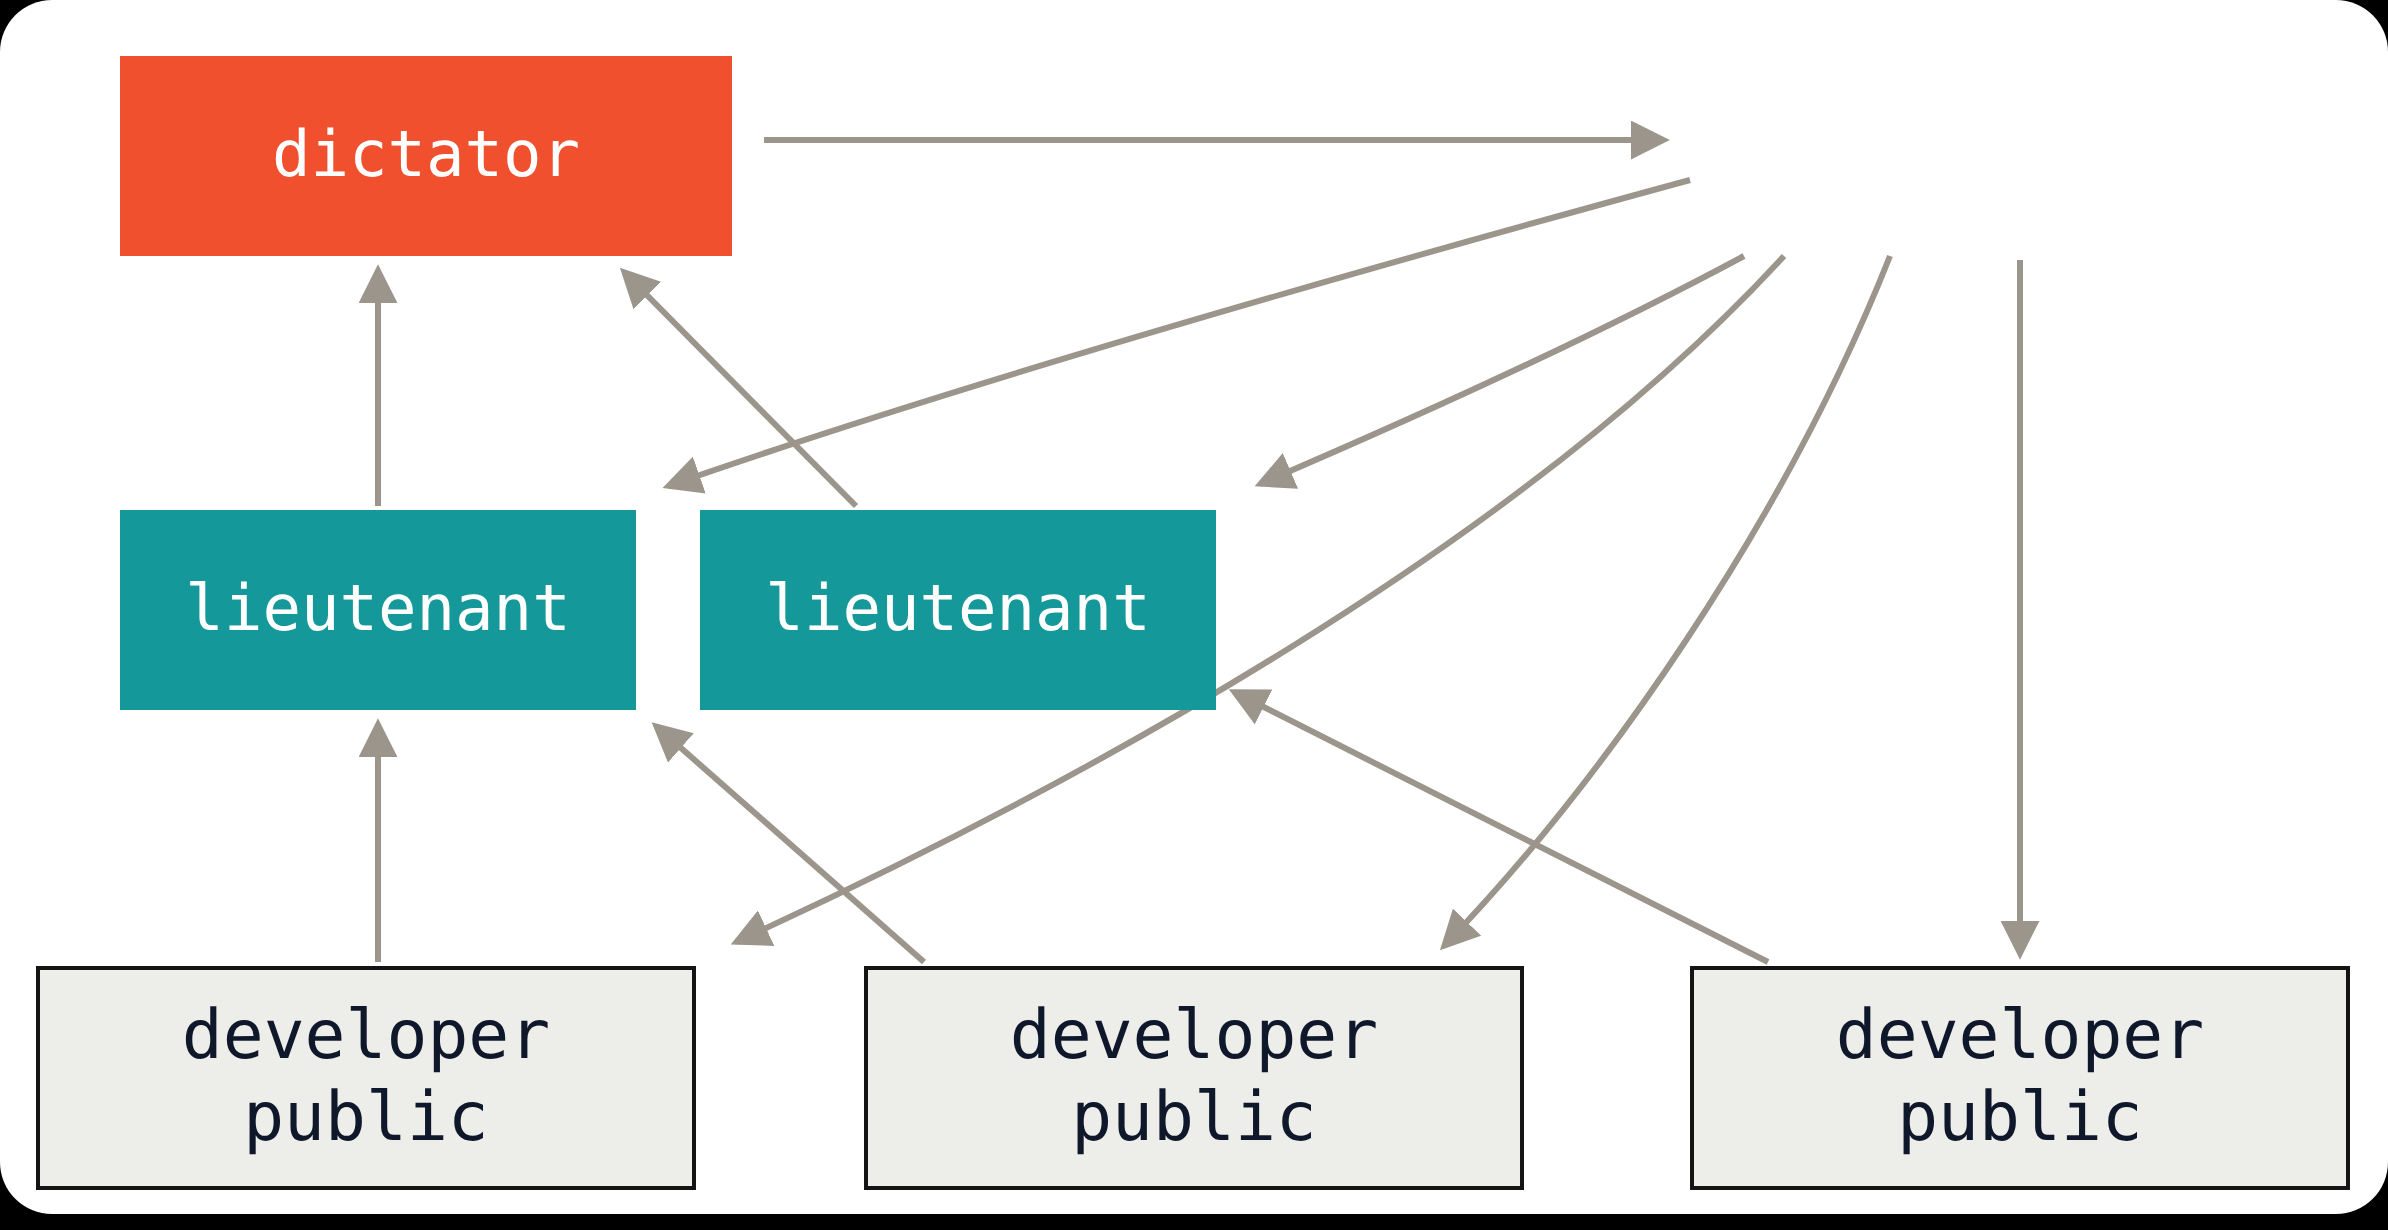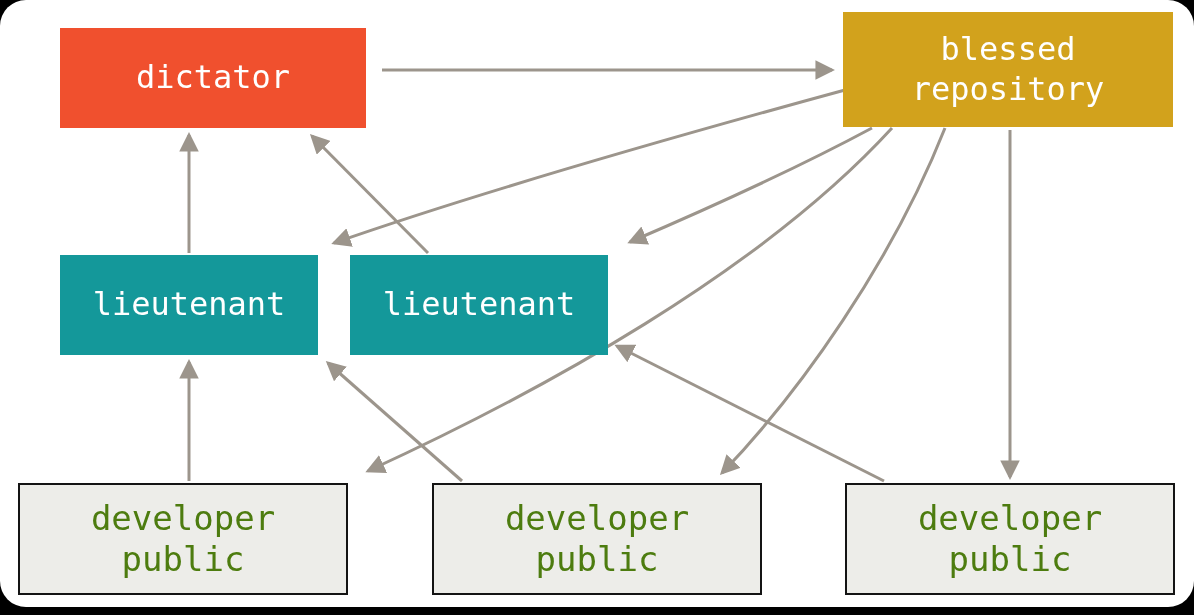--- a/index.html
+++ b/index.html
@@ -45,21 +45,21 @@
     color: #ffffff;
     font-size: 32px;
   }
   .node-dictator   { left: 60px;  top: 28px;  width: 306px; height: 100px; background: #F0502E; }
   .node-blessed    { left: 843px; top: 12px;  width: 330px; height: 115px; background: #D2A21C; }
   .node-lt1        { left: 60px;  top: 255px; width: 258px; height: 100px; background: #14989A; }
   .node-lt2        { left: 350px; top: 255px; width: 258px; height: 100px; background: #14989A; }
   .node.dev {
     background: #EDEDE9;
     border: 2px solid #141414;
-    color: #4d7c0f;
+    color: #0f172a;
     font-size: 34px;
   }
   .node-dev1 { left: 18px;  top: 483px; width: 330px; height: 112px; }
   .node-dev2 { left: 432px; top: 483px; width: 330px; height: 112px; }
   .node-dev3 { left: 845px; top: 483px; width: 330px; height: 112px; }
 </style>
 </head>
 <body>
 
 <div class="canvas">
@@ -91,22 +91,20 @@
 
     <path class="edge" d="M 189 481 V 362" marker-end="url(#ah)"></path>
 
     <path class="edge" d="M 462 481 L 328 363" marker-end="url(#ah)"></path>
 
     <path class="edge" d="M 884 481 L 617 346" marker-end="url(#ah)"></path>
   </svg>
 
   <div class="node colored node-dictator">dictator</div>
 
-  <div class="node colored node-blessed">blessed
-repository</div>
 
   <div class="node colored node-lt1">lieutenant</div>
 
   <div class="node colored node-lt2">lieutenant</div>
 
   <div class="node dev node-dev1">developer
 public</div>
 
   <div class="node dev node-dev2">developer
 public</div>

